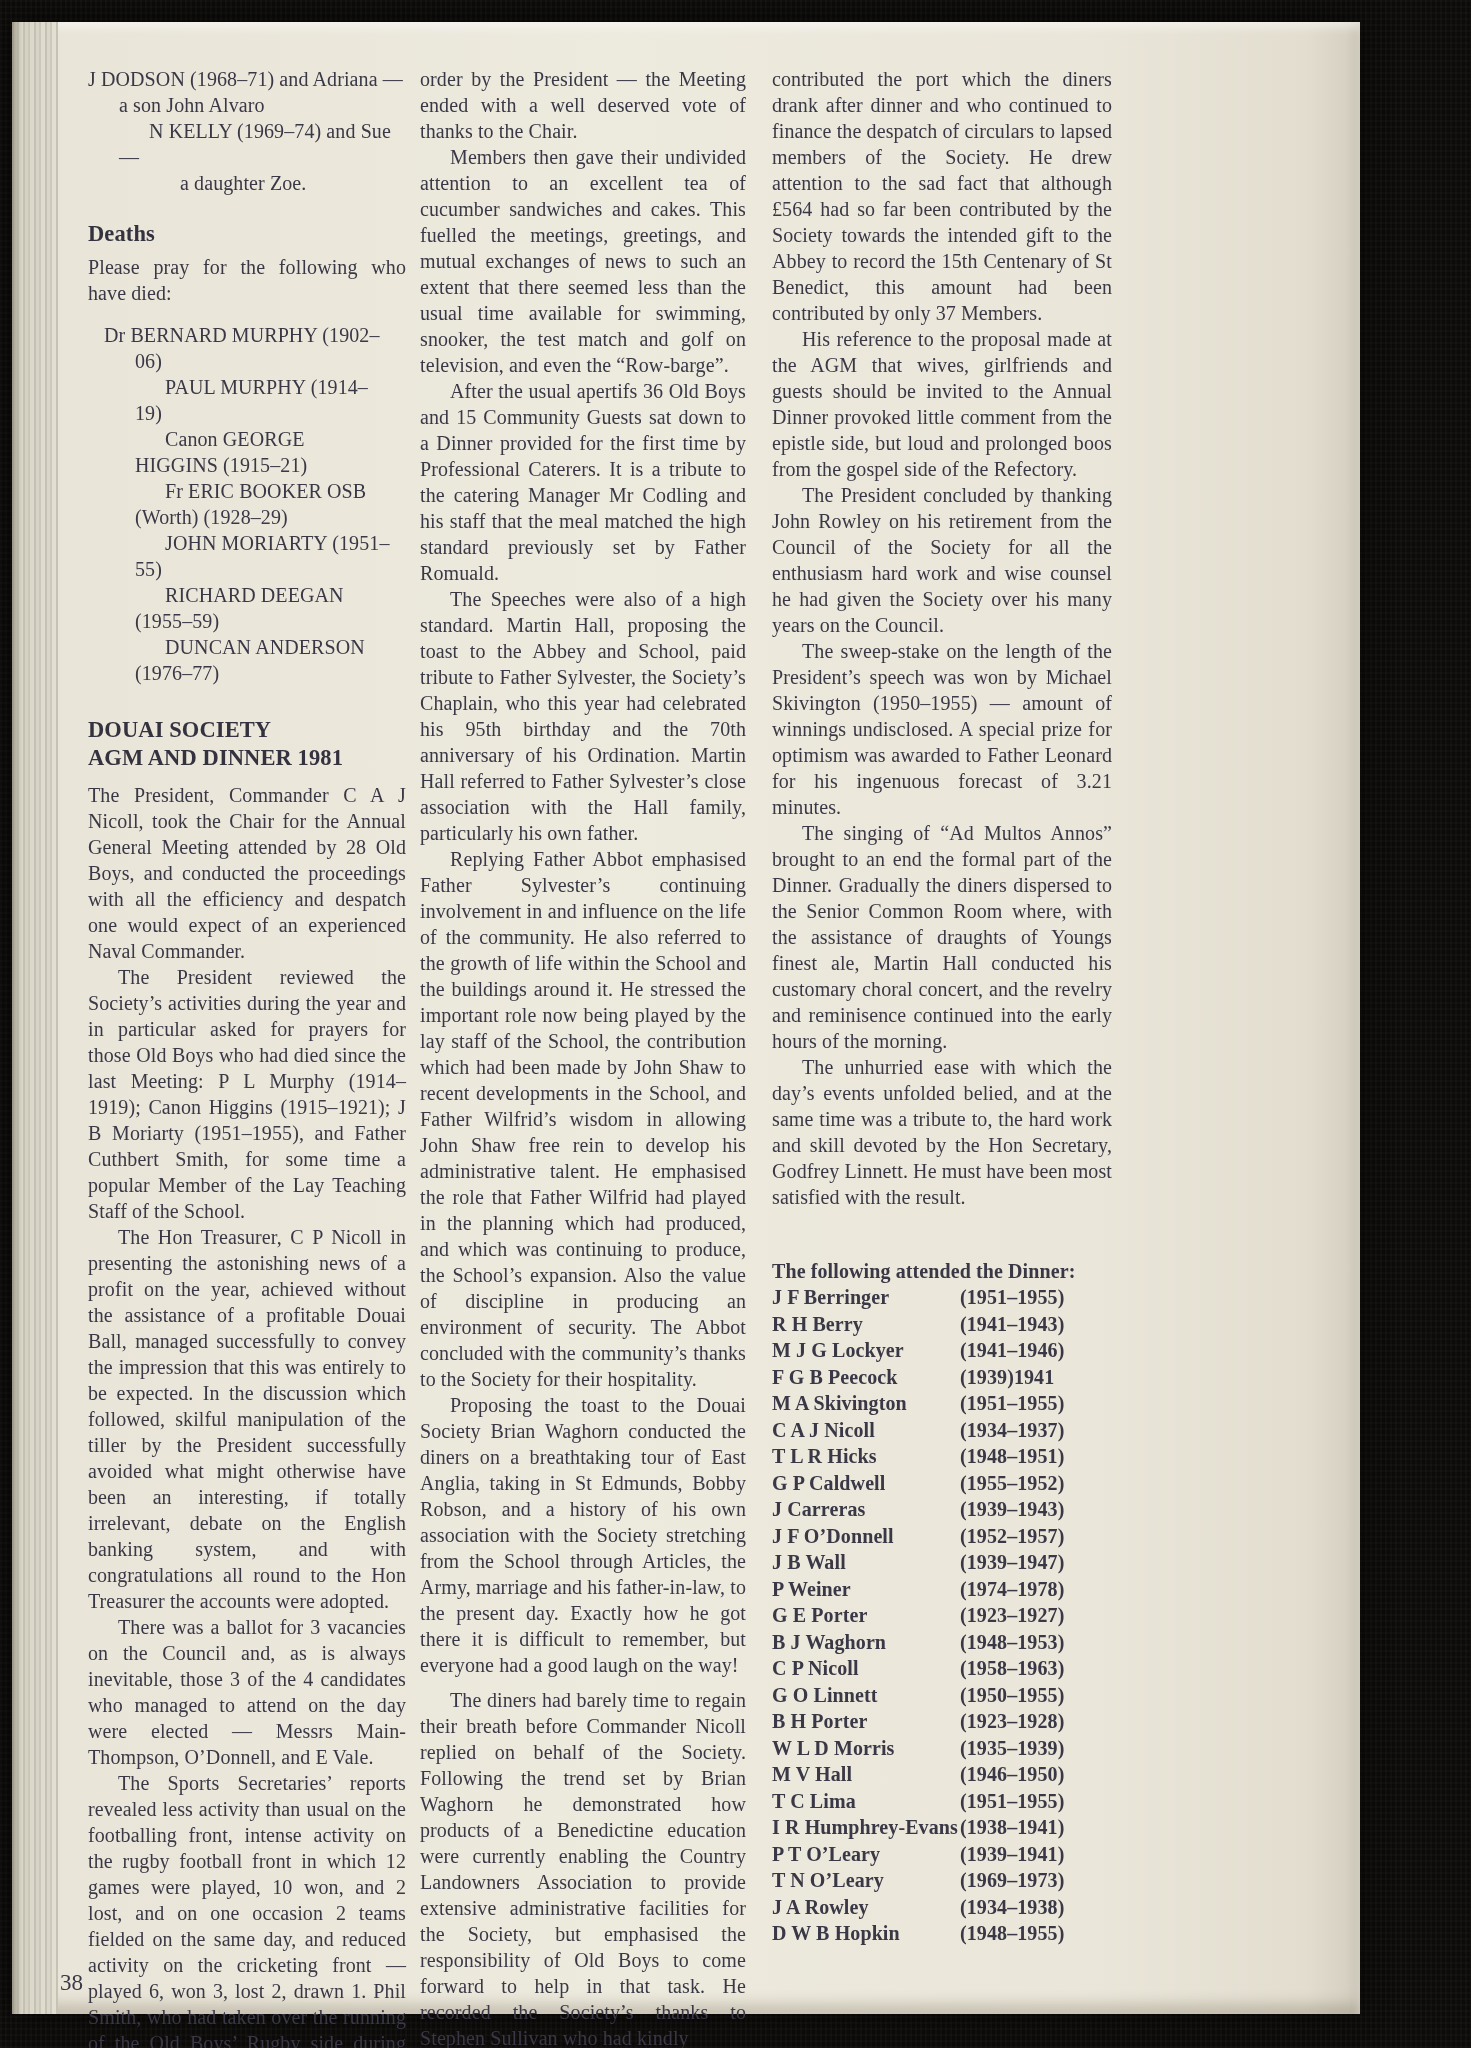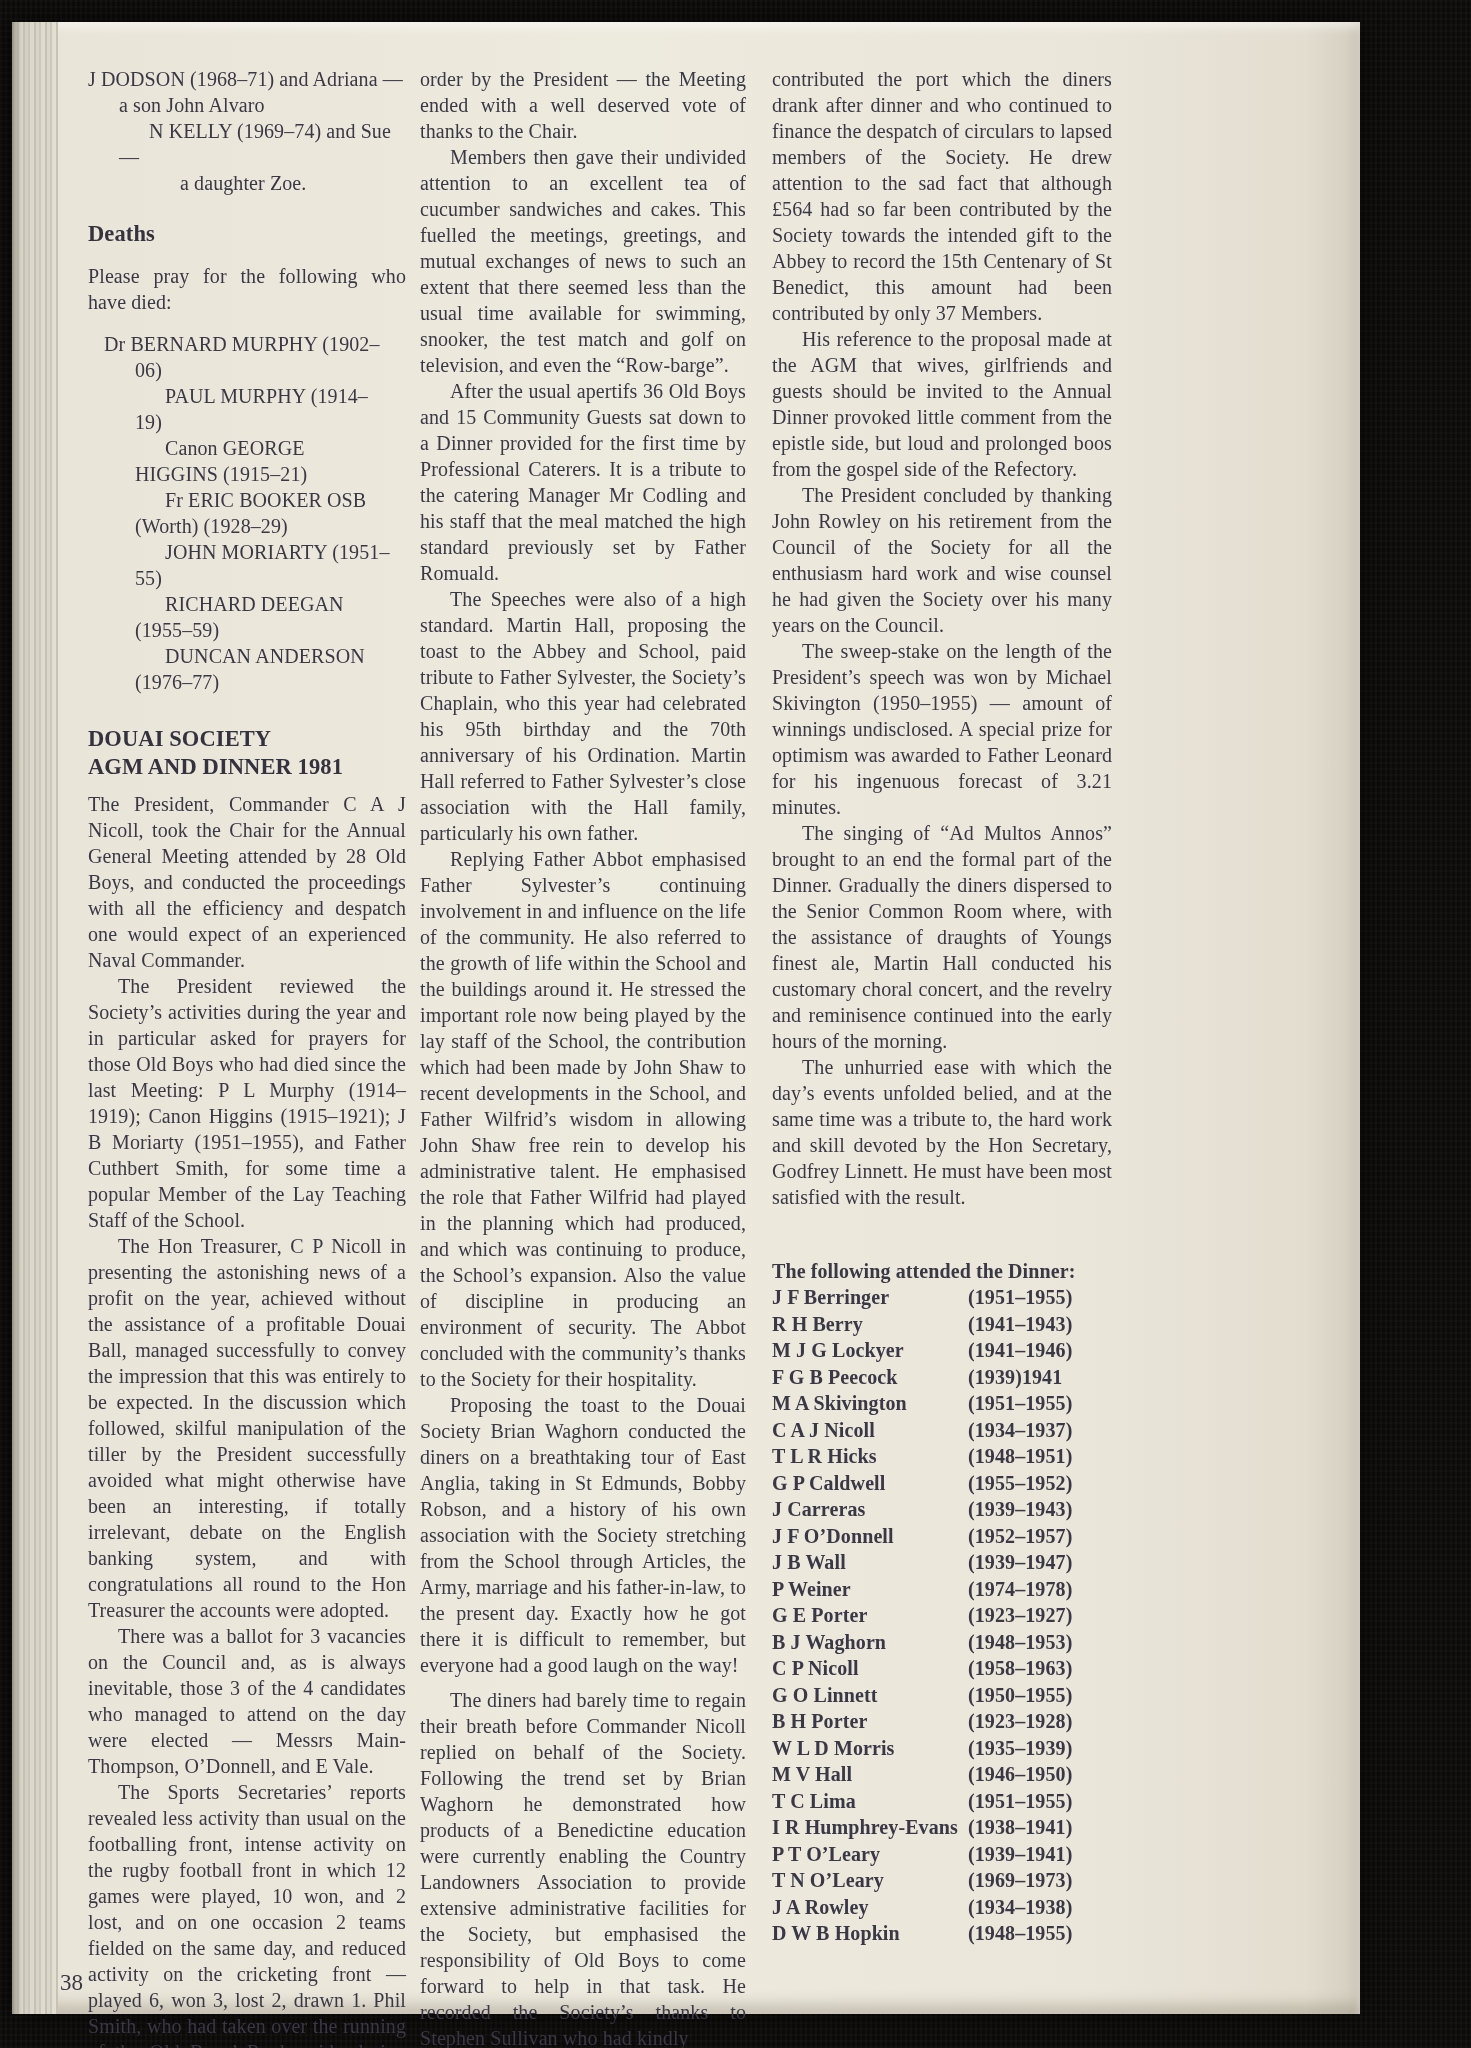--- a/index.html
+++ b/index.html
@@ -31,32 +31,32 @@
     text-align:justify;
     letter-spacing:0.1px;
   }
   .col p { margin:0; }
   .col p + p { text-indent:1.5em; }
   .hang { padding-left:1.55em; text-indent:-1.55em; text-align:left; }
   .hang .l2 { display:block; padding-left:1.55em; }
   .births p { margin:0; }
   .deaths-heading {
     font-weight:bold; font-size:22.5px; line-height:27px;
-    margin:24px 0 16px 0; text-align:left; color:#34323f;
+    margin:24px 0 7px 0; text-align:left; color:#34323f;
   }
   .deaths-intro { margin:0; }
   .deaths-list { margin:16px; text-align:left; }
   .section-heading {
     font-weight:bold; font-size:22.5px; line-height:27.5px;
     margin:30px 0 11px 0; text-align:left; color:#34323f;
   }
   .para-block p.gap-before { margin-top:9px; }
   .attendees-heading { margin:0 0 13px 0; text-align:left; }
   .att-list { line-height:26.5px; text-align:left; }
-  .att-row { display:flex; flex-wrap:nowrap;gap:8px; }
+  .att-row { display:flex; flex-wrap:nowrap; }
   .att-name { flex:0 0 auto; min-width:188px; white-space:nowrap; }
   .att-years { flex:0 0 auto; white-space:nowrap; }
   .page-number {
     position:absolute; left:48px; top:1948px;
     font-size:23px; color:#3a3846;
   }
   .col-left { left:76px; top:44px; width:318px; }
   .col-mid { left:408px; top:44px; width:326px; }
   .col-right-text { left:760px; top:44px; width:340px; }
   .col-right-att { left:760px; top:1236px; width:352px;font-weight:bold; }

